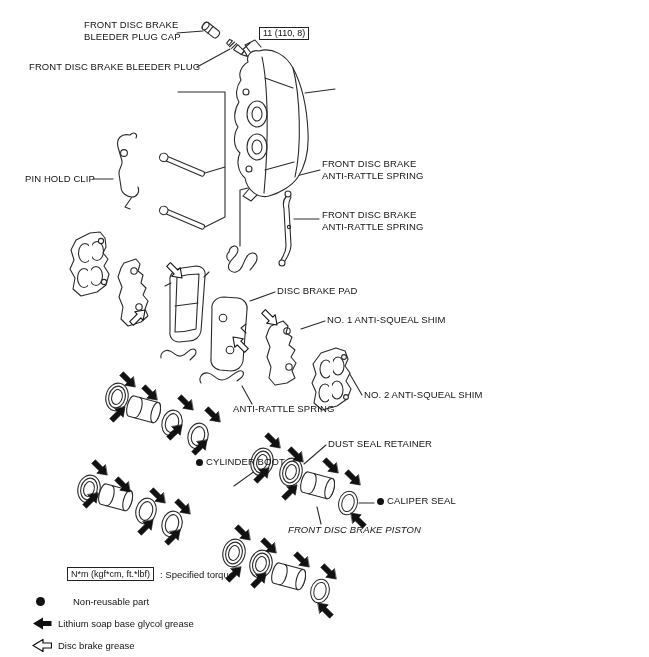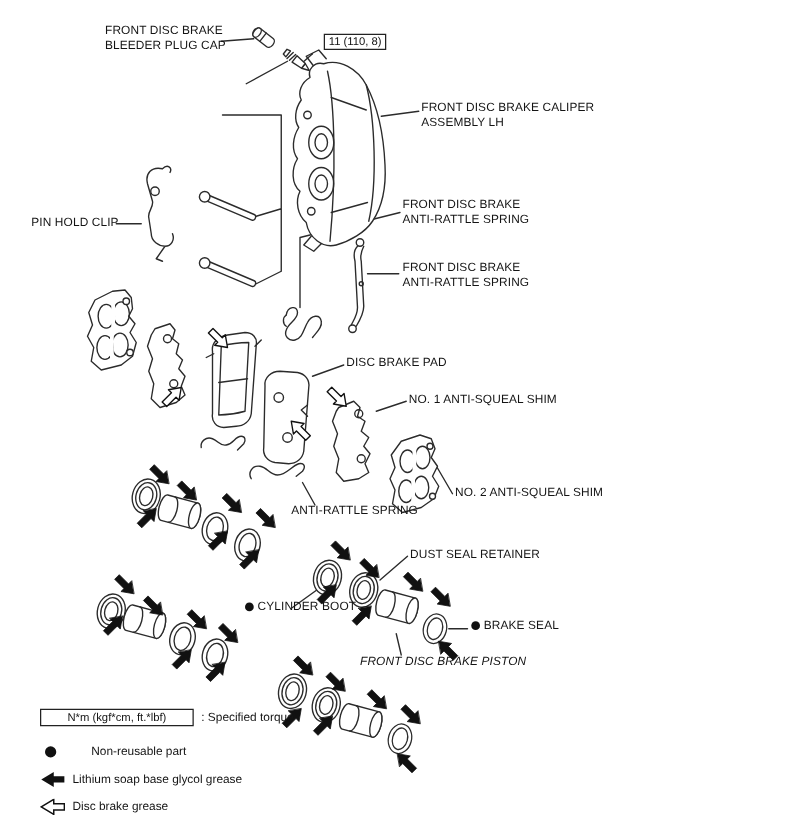--- a/index.html
+++ b/index.html
@@ -6,21 +6,21 @@
   #stage{position:relative;width:633px;height:657px;background:#ffffff;overflow:hidden;
          font-family:"Liberation Sans",sans-serif;color:#111;}
   #art{position:absolute;left:0;top:0;}
   .lbl{position:absolute;font-size:9.5px;line-height:12px;white-space:pre-line;
        letter-spacing:.1px;color:#141414;}
   .callout{position:absolute;font-size:9px;line-height:11px;border:1.2px solid #222;
            padding:0 3px;background:#fff;white-space:nowrap;}
   .bullet{display:inline-block;width:7px;height:7px;border-radius:50%;background:#111;
           margin-right:3px;vertical-align:-0.5px;}
   .row{position:absolute;display:flex;align-items:center;gap:6px;font-size:9.5px;color:#141414;}
-  .tbox{border:1.1px solid #222;padding:0 21px;font-size:9px;line-height:12px;background:#fff;}
+  .tbox{border:1.1px solid #222;padding:0 3px;font-size:9px;line-height:12px;background:#fff;margin-left:35px;}
   .licon{display:inline-flex;width:20px;justify-content:flex-start;}
 </style>
 </head>
 <body>
 
 <div id="stage">
 
   <svg id="art" width="649" height="657" viewBox="0 0 649 657" stroke="#2b2b2b" stroke-width="1.1" fill="none" stroke-linecap="round" stroke-linejoin="round">
 
     <defs>
@@ -239,34 +239,33 @@
     <g fill="#fff" stroke="#111" stroke-width="1.1">
       <use href="#ga" transform="translate(182,278) rotate(45)"></use>
       <use href="#ga" transform="translate(145,310) rotate(-45)"></use>
       <use href="#ga" transform="translate(233,337) rotate(-135)"></use>
       <use href="#ga" transform="translate(277,325) rotate(45)"></use>
     </g>
   </svg>
 
   <div class="lbl" style="left:84px;top:19px;">FRONT DISC BRAKE
 BLEEDER PLUG CAP</div>
+  <div class="lbl" style="left:29px;top:61px;">FRONT DISC BRAKE BLEEDER PLUG</div>
   <div class="lbl" style="left:25px;top:173px;">PIN HOLD CLIP</div>
-  <div class="lbl" style="left:337px;top:81px;">FRONT DISC BRAKE CALIPER
-ASSEMBLY LH</div>
   <div class="lbl" style="left:322px;top:158px;">FRONT DISC BRAKE
 ANTI-RATTLE SPRING</div>
   <div class="lbl" style="left:322px;top:209px;">FRONT DISC BRAKE
 ANTI-RATTLE SPRING</div>
   <div class="lbl" style="left:277px;top:285px;">DISC BRAKE PAD</div>
   <div class="lbl" style="left:327px;top:314px;">NO. 1 ANTI-SQUEAL SHIM</div>
   <div class="lbl" style="left:364px;top:389px;">NO. 2 ANTI-SQUEAL SHIM</div>
   <div class="lbl" style="left:233px;top:403px;">ANTI-RATTLE SPRING</div>
   <div class="lbl" style="left:328px;top:438px;">DUST SEAL RETAINER</div>
-  <div class="lbl" style="left:196px;top:480px;text-align:center;"><span class="bullet"></span><span>CYLINDER BOOT</span></div>
-  <div class="lbl" style="left:377px;top:495px;"><span class="bullet"></span><span>BRAKE SEAL</span></div>
+  <div class="lbl" style="left:196px;top:456px;text-align:center;"><span class="bullet"></span><span>CYLINDER BOOT</span></div>
+  <div class="lbl" style="left:377px;top:495px;"><span class="bullet"></span><span>CALIPER SEAL</span></div>
   <div class="lbl" style="left:288px;top:524px;font-style:italic;">FRONT DISC BRAKE PISTON</div>
 
   <div class="callout" style="left:246px;top:27px;margin-left:13px;">11 (110, 8)</div>
 
   <div>
     <div class="row" style="left:32px;top:567px;">
       <span class="tbox">N*m (kgf*cm, ft.*lbf)</span>
       <span>: Specified torque</span>
     </div>
     <div class="row" style="left:36px;top:596px;gap:28px;">

